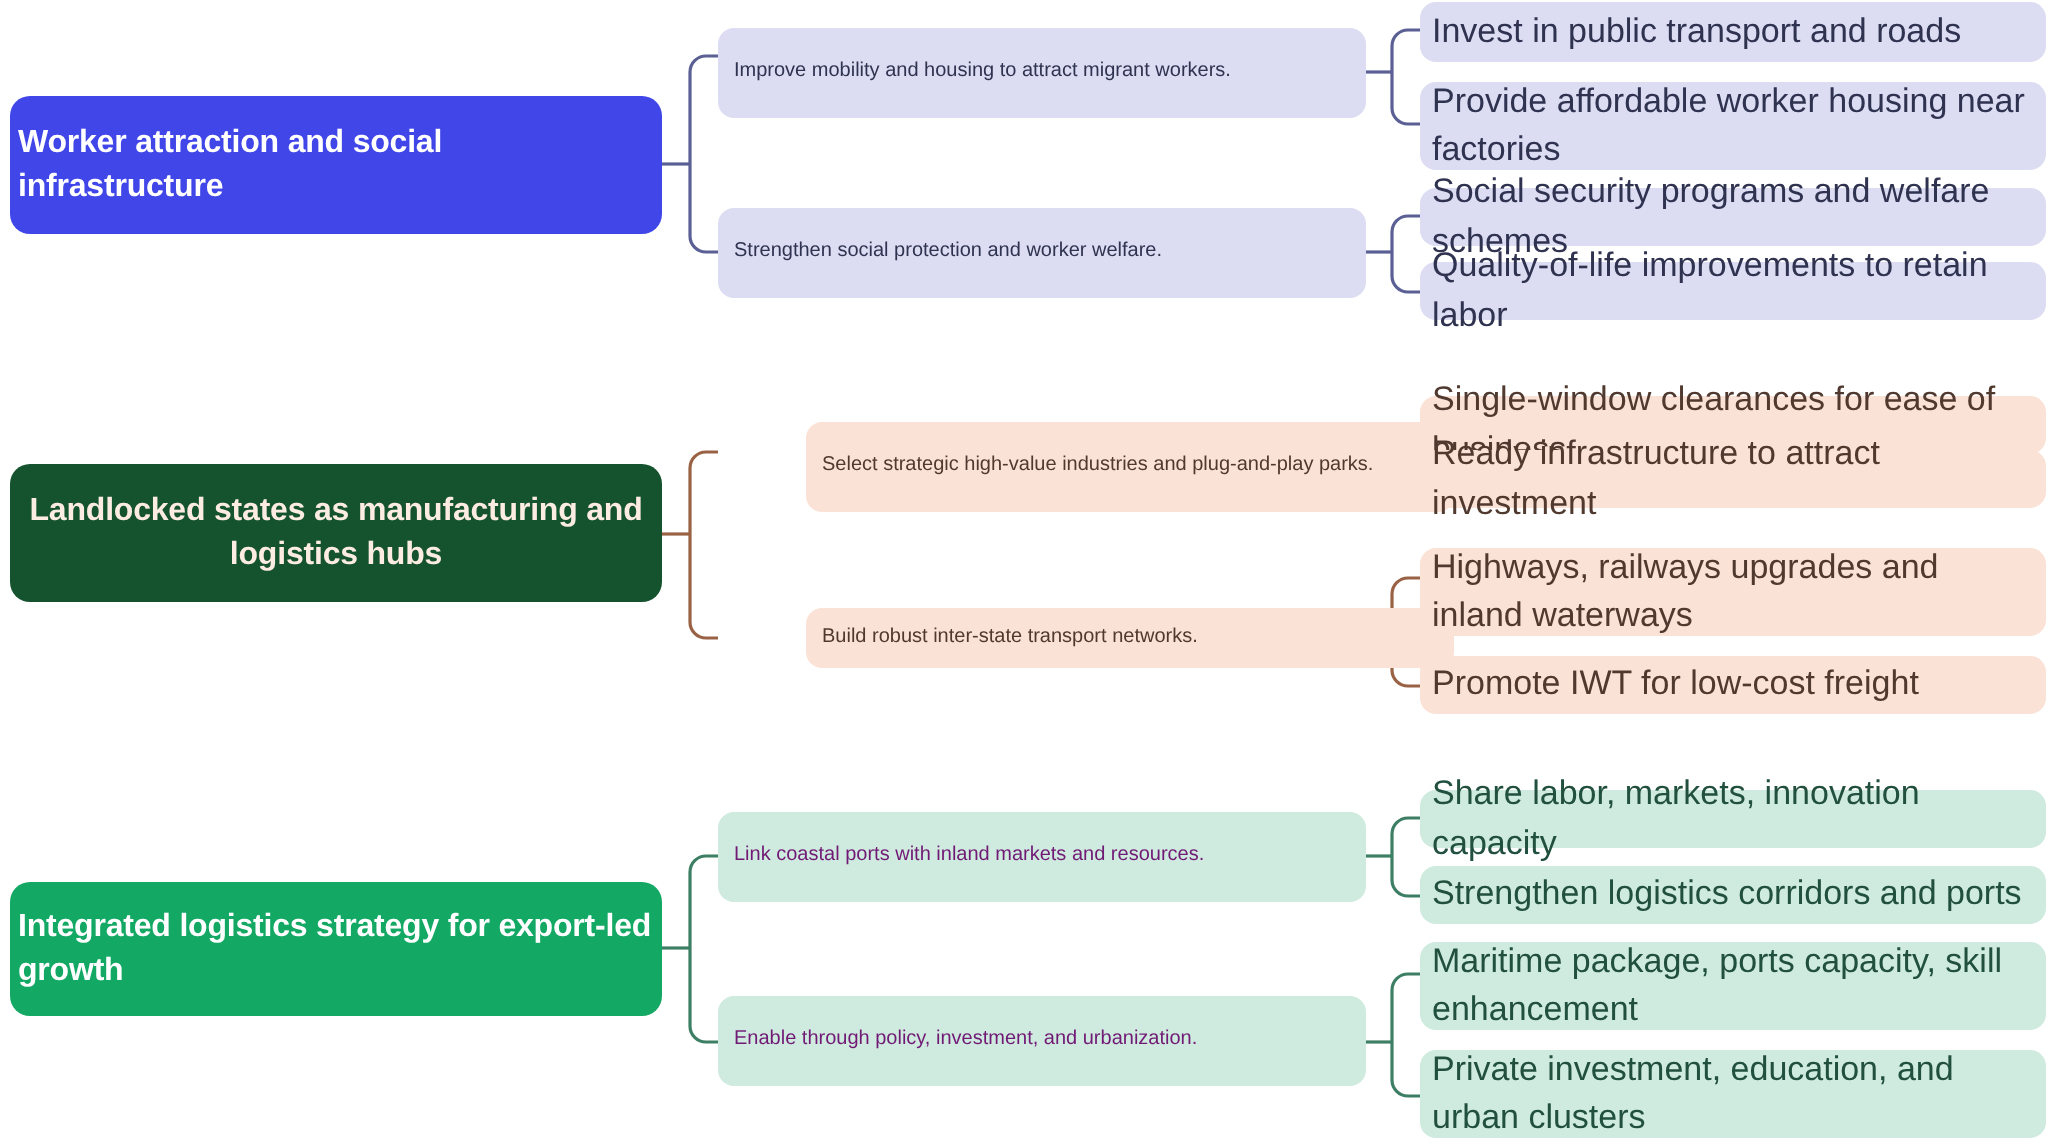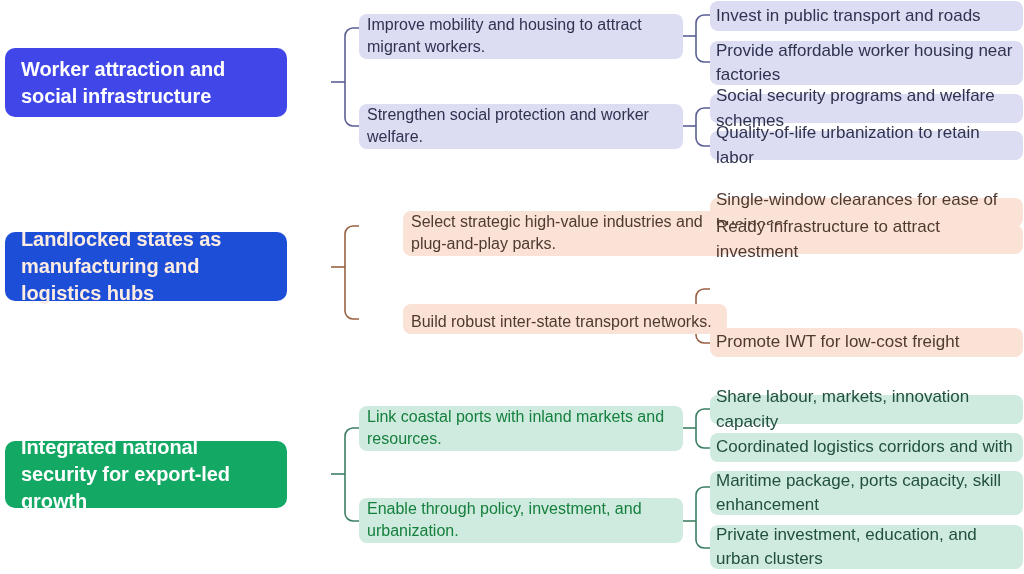--- a/index.html
+++ b/index.html
@@ -33,45 +33,44 @@
     display: flex;
     align-items: center;
   }
   .node-text {
     display: block;
     width: 100%;
   }
   
   .root {
     left: 5px;
-    width: 282px;
+    width: 326px;
     border-radius: 10px;
-    padding: 0 16px;
+    padding: 0 4px;
     color: #ffffff;
     font-weight: bold;
-    font-size: 20px;
+    font-size: 16px;
     line-height: 1.35;
     letter-spacing: -0.1px;
   }
   .root-blue  { background: #4146e8; }
-  .root-orange{ background: #1d4ed8; }
+  .root-orange{ background: #14532d; text-align: center; }
   .root-green { background: #13a864; }
 
   
   .l2 {
     left: 359px;
     width: 324px;
     padding: 0 8px 0 8px;
-    font-size: 16px;
+    font-size: 10px;
     line-height: 1.42;
-    align-items: flex-end;
   }
   .l2-blue   { background: #dcdcf3; color: #2f3350; }
   .l2-orange { background: #fbe2d7; color: #50392f; margin-left: 44px; }
-  .l2-green  { background: #cfeade; color: #15803d; }
+  .l2-green  { background: #cfeade; color: #701a75; }
 
   
   .l3 {
     left: 710px;
     width: 313px;
     padding: 0 6px 0 6px;
     font-size: 17px;
     line-height: 1.42;
   }
   .l3-blue   { background: #dcdcf3; color: #2f3350; }
@@ -140,21 +139,21 @@
 
   <div class="node l3 l3-blue" style="top:41px; height:44px;">
     <span class="node-text">Provide affordable worker housing near factories</span>
   </div>
 
   <div class="node l3 l3-blue" style="top:94px; height:29px;">
     <span class="node-text">Social security programs and welfare schemes</span>
   </div>
 
   <div class="node l3 l3-blue" style="top:131px; height:29px;">
-    <span class="node-text">Quality-of-life urbanization to retain labor</span>
+    <span class="node-text">Quality-of-life improvements to retain labor</span>
   </div>
 
   <div class="node root root-orange" style="top:232px; height:69px; color:#fdece2;">
     <span class="node-text">Landlocked states as manufacturing and logistics hubs</span>
   </div>
 
   <div class="node l2 l2-orange" style="top:211px; height:45px;">
     <span class="node-text">Select strategic high-value industries and plug-and-play parks.</span>
   </div>
 
@@ -163,43 +162,46 @@
   </div>
 
   <div class="node l3 l3-orange" style="top:198px; height:29px;">
     <span class="node-text">Single-window clearances for ease of business</span>
   </div>
 
   <div class="node l3 l3-orange" style="top:225px; height:29px;">
     <span class="node-text">Ready infrastructure to attract investment</span>
   </div>
 
+  <div class="node l3 l3-orange" style="top:274px; height:44px;">
+    <span class="node-text">Highways, railways upgrades and inland waterways</span>
+  </div>
 
   <div class="node l3 l3-orange" style="top:328px; height:29px;">
     <span class="node-text">Promote IWT for low-cost freight</span>
   </div>
 
   <div class="node root root-green" style="top:441px; height:67px;">
-    <span class="node-text">Integrated national security for export-led growth</span>
+    <span class="node-text">Integrated logistics strategy for export-led growth</span>
   </div>
 
   <div class="node l2 l2-green" style="top:406px; height:45px;">
     <span class="node-text">Link coastal ports with inland markets and resources.</span>
   </div>
 
   <div class="node l2 l2-green" style="top:498px; height:45px;">
     <span class="node-text">Enable through policy, investment, and urbanization.</span>
   </div>
 
   <div class="node l3 l3-green" style="top:395px; height:29px;">
-    <span class="node-text">Share labour, markets, innovation capacity</span>
+    <span class="node-text">Share labor, markets, innovation capacity</span>
   </div>
 
   <div class="node l3 l3-green" style="top:433px; height:29px;">
-    <span class="node-text">Coordinated logistics corridors and with</span>
+    <span class="node-text">Strengthen logistics corridors and ports</span>
   </div>
 
   <div class="node l3 l3-green" style="top:471px; height:44px;">
     <span class="node-text">Maritime package, ports capacity, skill enhancement</span>
   </div>
 
   <div class="node l3 l3-green" style="top:525px; height:44px;">
     <span class="node-text">Private investment, education, and urban clusters</span>
   </div>
 

